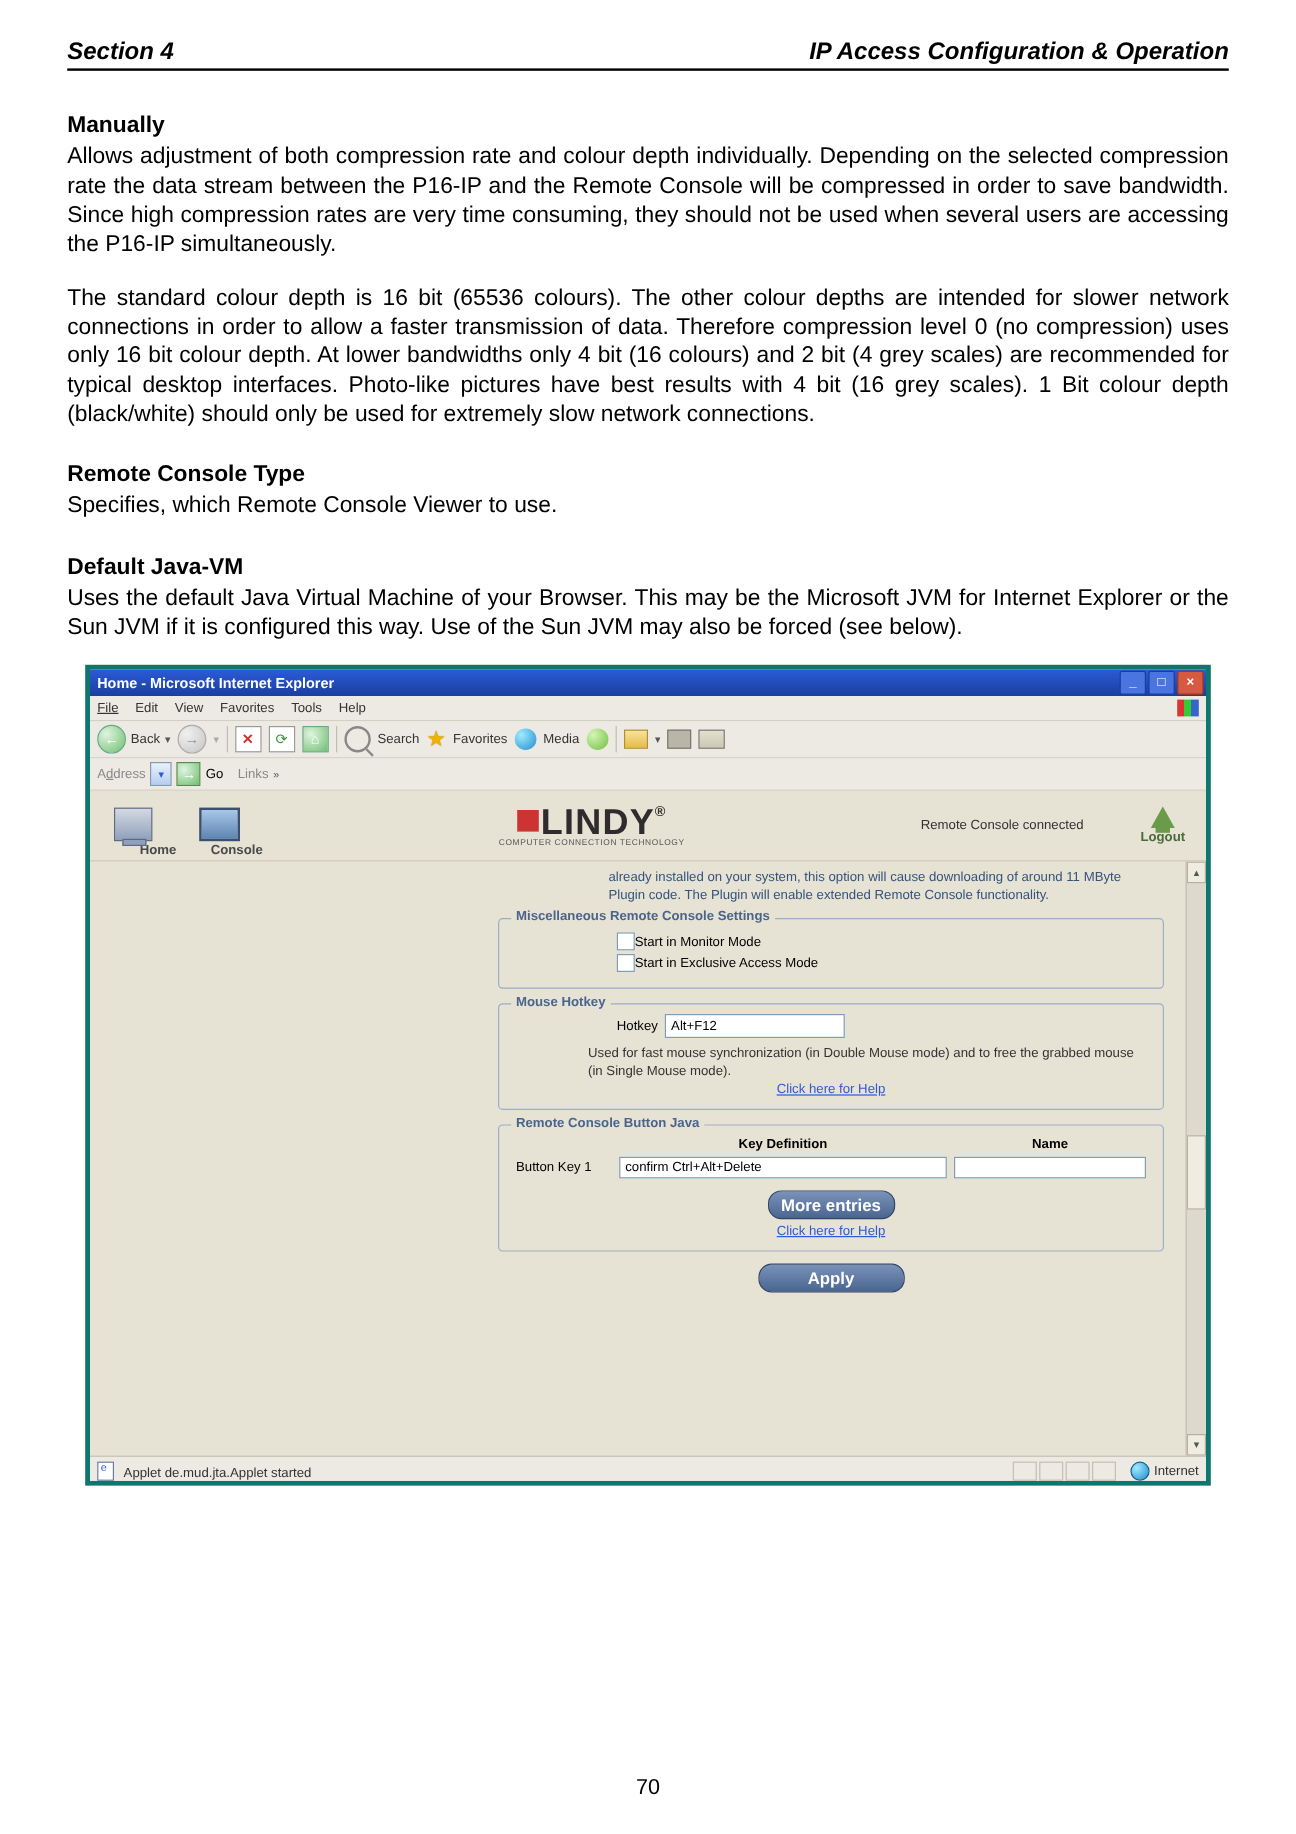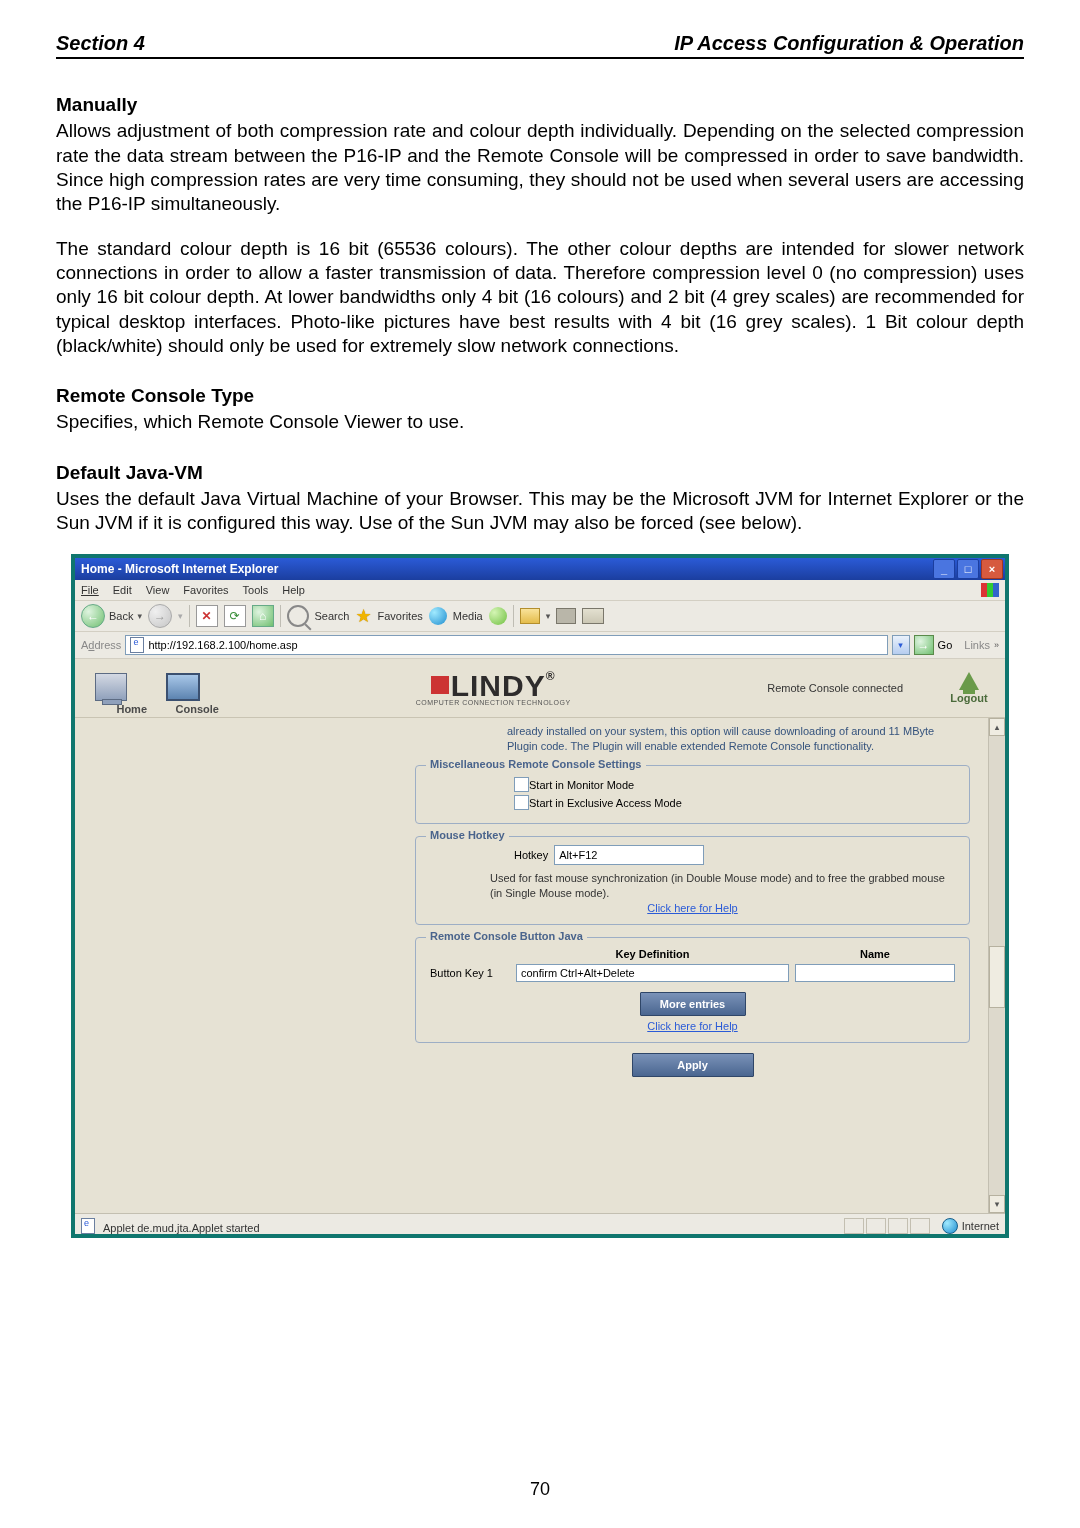--- a/index.html
+++ b/index.html
@@ -301,24 +301,24 @@
   .rk-row { display:flex; align-items:center; gap:6px; }
   .rk-row .c1 { width: 80px; font-size:11px;}
   .rk-row .c2 { flex:1;}
   .rk-row .c3 { width:160px;}
   .rk-input {
     width: 100%; height: 18px; border:1px solid #7f9db9; background:#fff;
     font-size:11px; padding: 0 4px; box-sizing:border-box;
   }
   .pillbtn {
     display: block; width: 120px; margin: 10px auto 4px auto;
-    height: 22px; border-radius: 1px;
+    height: 22px; border-radius: 11px;
     background: linear-gradient(#7a92b8,#4a6690);
     border: 1px solid #2f4668;
-    color: #fff; font-size: 11px; font-weight: bold;
+    color: #fff; font-size: 14px; font-weight: bold;
     text-align: center; line-height: 22px;
   }
   .pillbtn.small { width: 104px; }
 
   .statusbar {
     height: 20px; border-top: 1px solid #c3bfb1;
     background: #eceae3;
     display: flex; align-items: flex-end; gap: 6px; padding: 0 6px;
     font-size: 11px; color: #333;
   }
@@ -404,24 +404,20 @@
       <div class="tb-ball green"></div>
       <div class="tb-sep"></div>
       <div class="tb-folder"></div>
       <span style="font-size:9px;color:#555;">▾</span>
       <div class="printer"></div>
       <div class="mailicon"></div>
     </div>
 
     <div class="addrbar">
       <span class="addr-label">A<span style="text-decoration:underline;">d</span>dress</span>
-      <div class="addr-input">
-        <span class="ie-page-icon"></span>
-        <span>http://192.168.2.100/home.asp</span>
-      </div>
       <div class="addr-dd">▾</div>
       <div class="go-btn">
         <div class="go-arrow">→</div>
         <span>Go</span>
       </div>
       <span class="links-label">Links</span>
       <span class="chev">»</span>
     </div>
 
     <div class="app-header">

